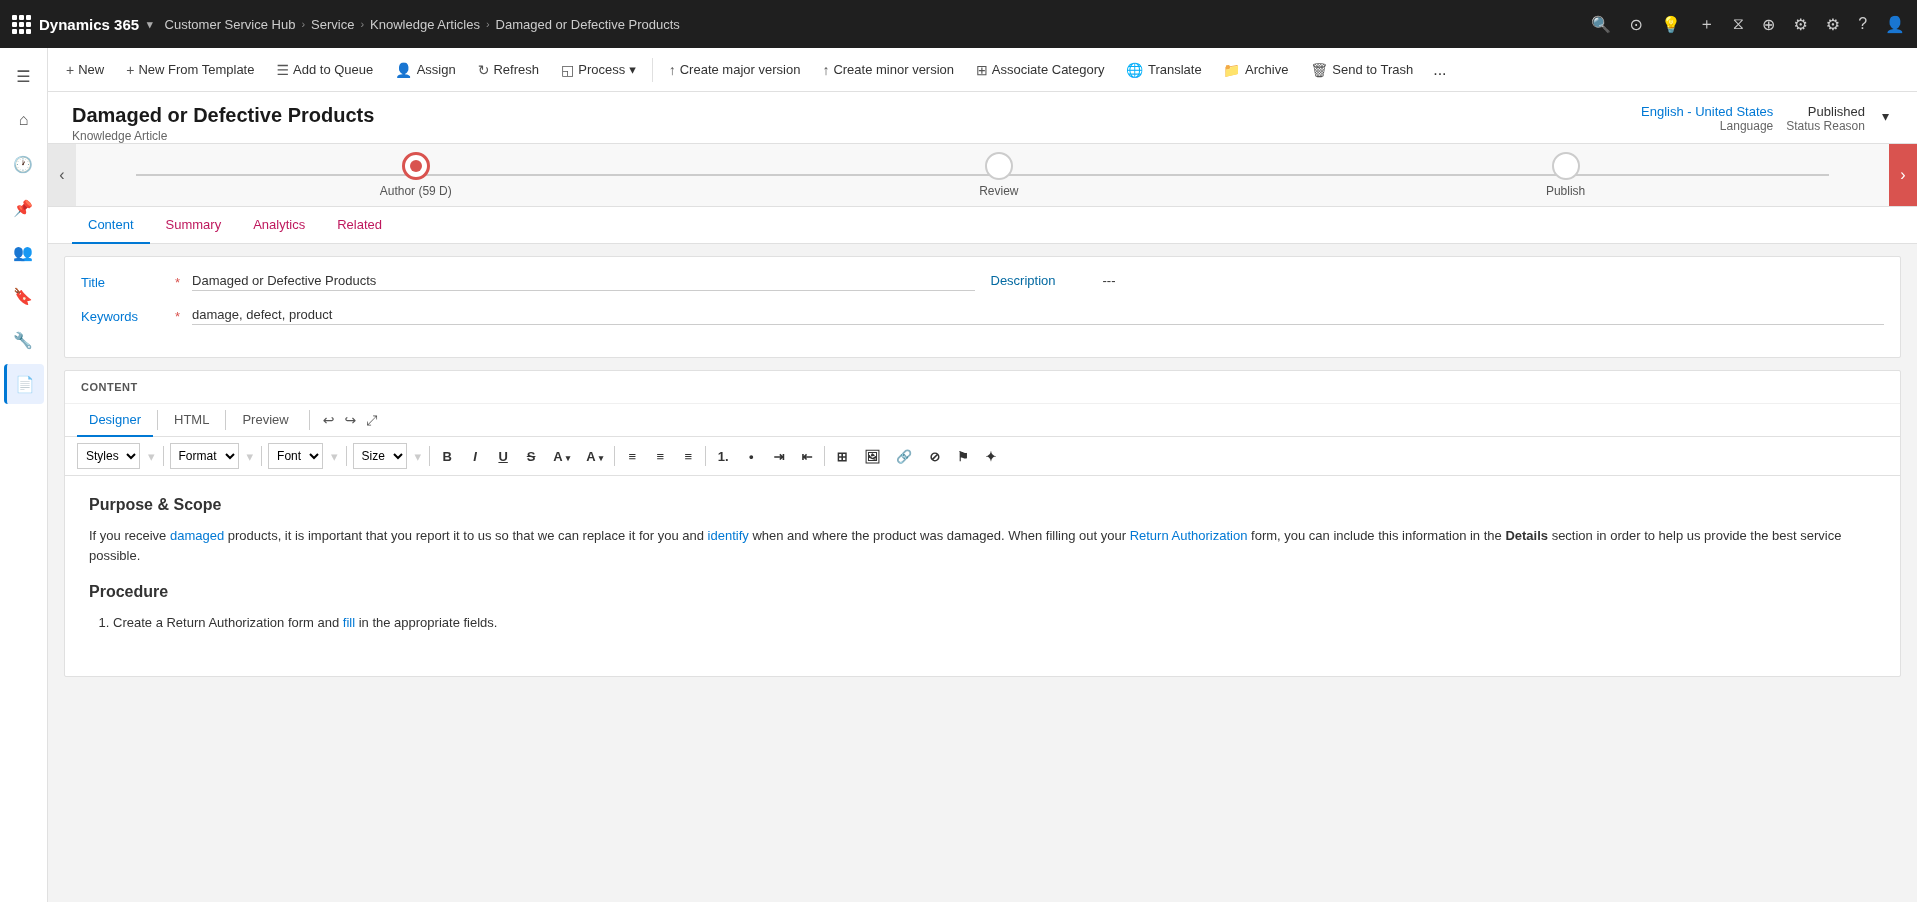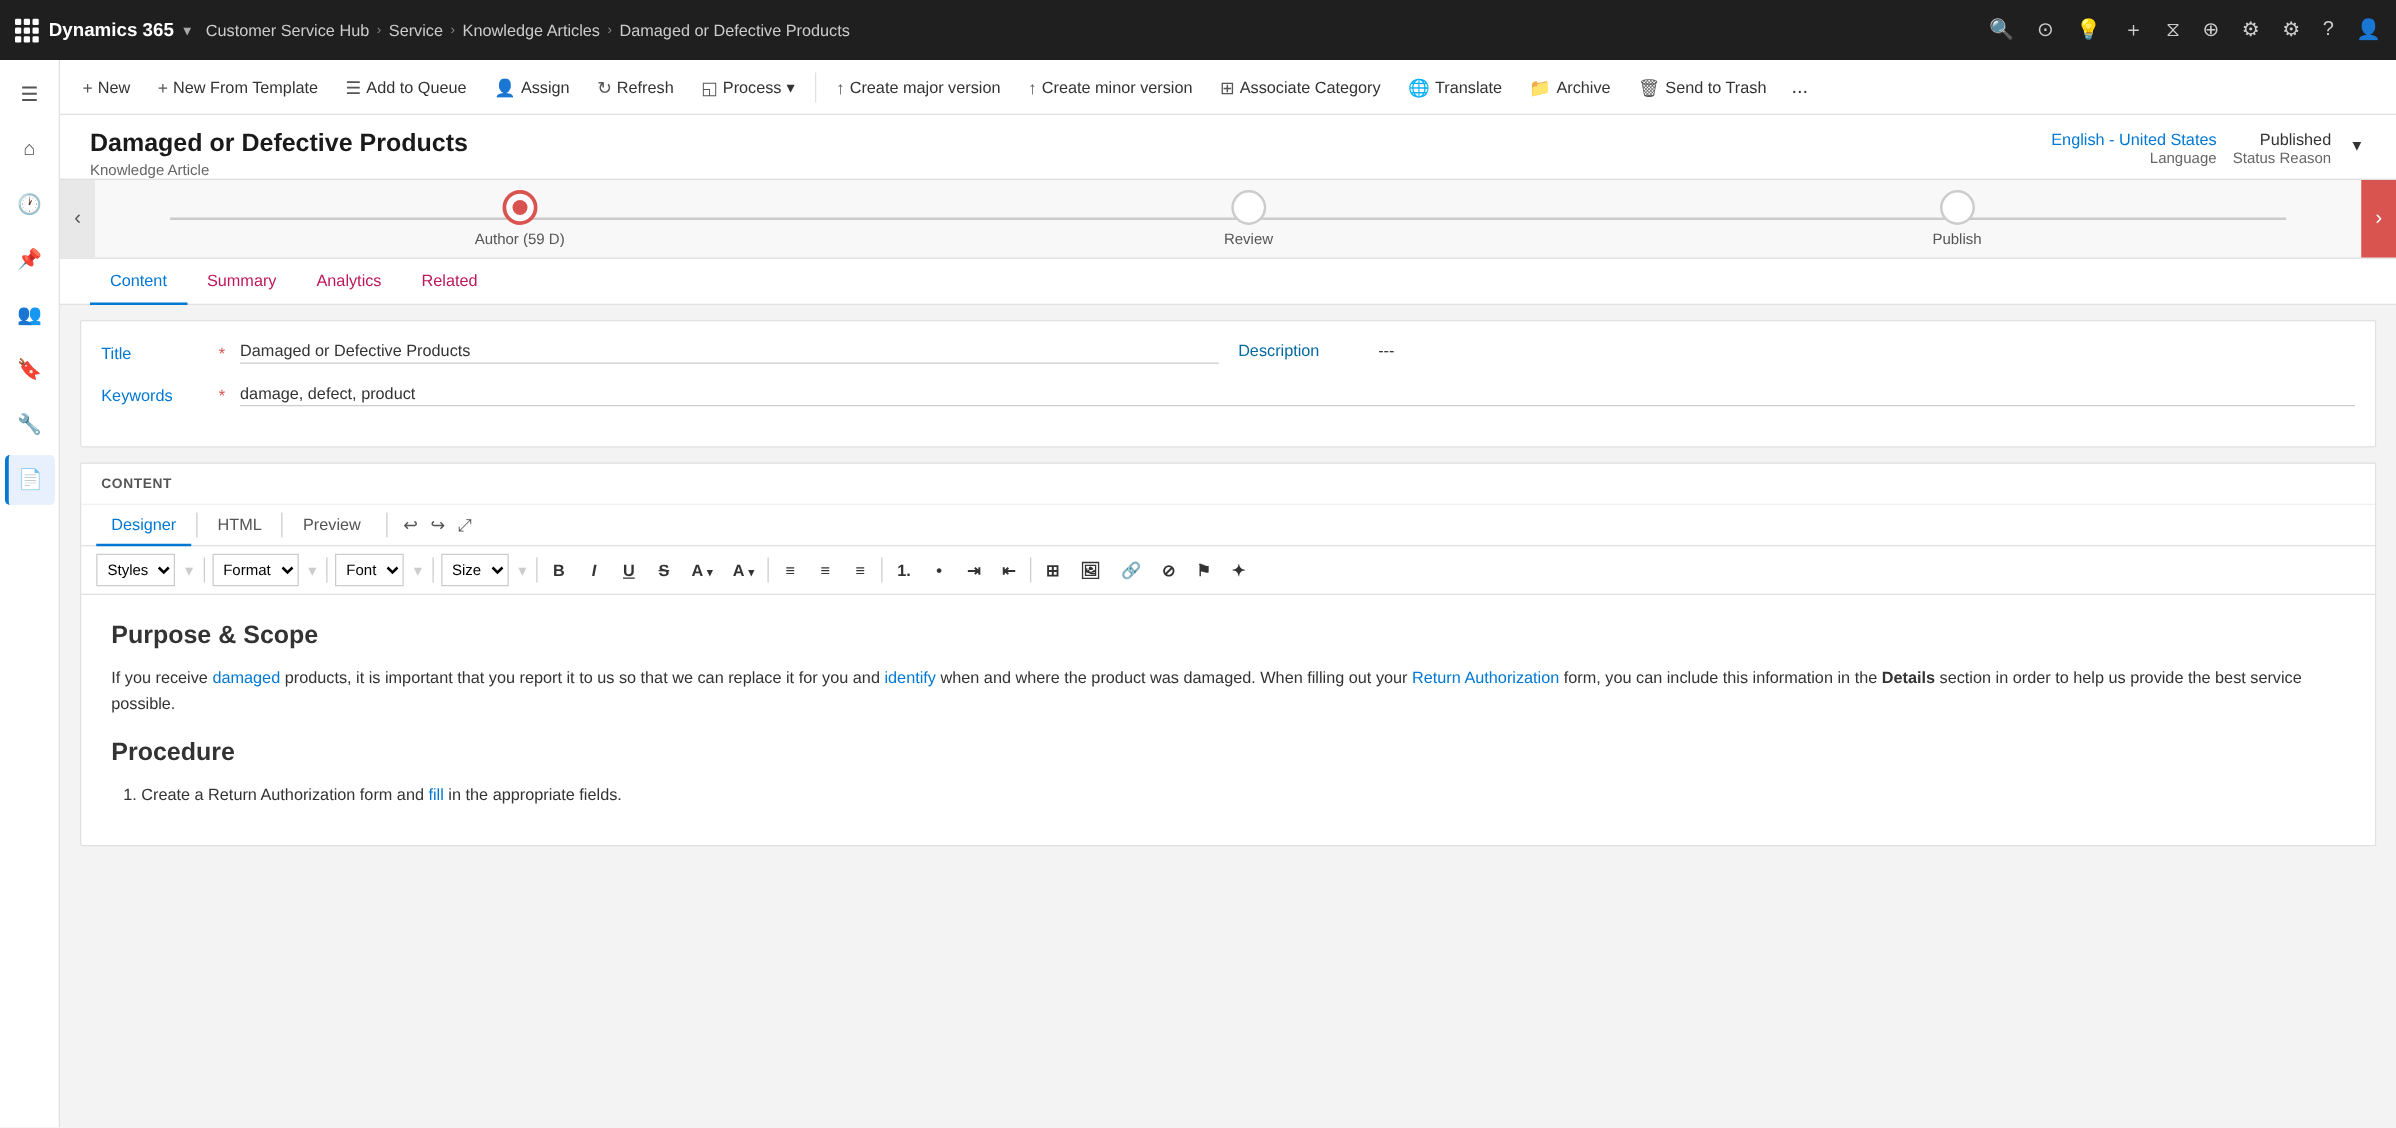--- a/index.html
+++ b/index.html
@@ -395,21 +395,21 @@
       font-weight: 600;
     }
 
     .editor-content {
       padding: 16px 24px;
       min-height: 200px;
       font-size: 13px;
       line-height: 1.6;
     }
     .editor-content h2 {
-      font-size: 20px;
+      font-size: 16px;
       font-weight: 700;
       margin-bottom: 8px;
     }
     .editor-content p {
       margin-bottom: 12px;
       color: #333;
     }
     .editor-content p a { color: #0078d4; text-decoration: none; }
     .editor-content p strong { font-weight: 700; }
     .editor-content ol {

